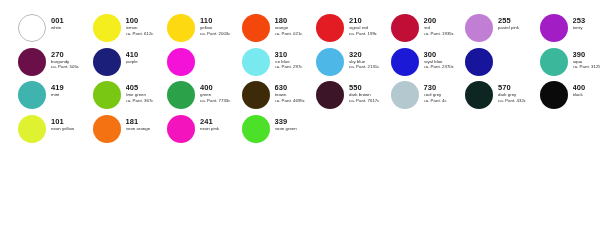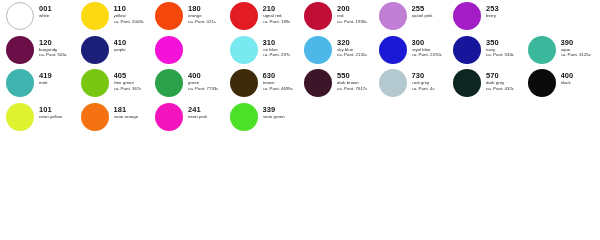--- a/index.html
+++ b/index.html
@@ -13,21 +13,21 @@
     overflow: hidden;
     font-family: "Liberation Sans", sans-serif;
     -webkit-font-smoothing: antialiased;
   }
 
   #chart {
     position: relative;
     width: 516px;
     height: 147px;
     background: #ffffff;
-    padding: 0;
+    padding: 12px;
     box-sizing: border-box;
   }
 
   .swatch-row {
     display: flex;
     flex-direction: row;
     align-items: flex-start;
     height: 33.5px;
     padding-left: 6px;
     box-sizing: border-box;
@@ -90,20 +90,28 @@
 <div id="chart">
     <div class="swatch-row">
       <div class="swatch-cell">
         <div class="swatch-dot outlined" style="background: rgb(255, 255, 255);"></div>
         <div class="swatch-text">
           <div class="swatch-code">001</div>
           <div class="swatch-name">white</div>
         </div>
       </div>
       <div class="swatch-cell">
+        <div class="swatch-dot" style="background: rgb(244, 238, 30);"></div>
+        <div class="swatch-text">
+          <div class="swatch-code">100</div>
+          <div class="swatch-name">lemon</div>
+          <div class="swatch-pantone">ca. Pant. 612c</div>
+        </div>
+      </div>
+      <div class="swatch-cell">
         <div class="swatch-dot" style="background: rgb(252, 217, 16);"></div>
         <div class="swatch-text">
           <div class="swatch-code">110</div>
           <div class="swatch-name">yellow</div>
           <div class="swatch-pantone">ca. Pant. 2003c</div>
         </div>
       </div>
       <div class="swatch-cell">
         <div class="swatch-dot" style="background: rgb(244, 71, 12);"></div>
         <div class="swatch-text">
@@ -140,21 +148,21 @@
         <div class="swatch-text">
           <div class="swatch-code">253</div>
           <div class="swatch-name">berry</div>
         </div>
       </div>
     </div>
     <div class="swatch-row">
       <div class="swatch-cell">
         <div class="swatch-dot" style="background: rgb(107, 15, 72);"></div>
         <div class="swatch-text">
-          <div class="swatch-code">120</div>
+          <div class="swatch-code">270</div>
           <div class="swatch-name">burgundy</div>
           <div class="swatch-pantone">ca. Pant. 505c</div>
         </div>
       </div>
       <div class="swatch-cell">
         <div class="swatch-dot" style="background: rgb(28, 31, 122);"></div>
         <div class="swatch-text">
           <div class="swatch-code">410</div>
           <div class="swatch-name">purple</div>
         </div>
@@ -181,25 +189,20 @@
       <div class="swatch-cell">
         <div class="swatch-dot" style="background: rgb(27, 25, 214);"></div>
         <div class="swatch-text">
           <div class="swatch-code">300</div>
           <div class="swatch-name">royal blue</div>
           <div class="swatch-pantone">ca. Pant. 2370c</div>
         </div>
       </div>
       <div class="swatch-cell">
         <div class="swatch-dot" style="background: rgb(22, 21, 156);"></div>
-        <div class="swatch-text">
-          <div class="swatch-code">350</div>
-          <div class="swatch-name">navy</div>
-          <div class="swatch-pantone">ca. Pant. 534c</div>
-        </div>
       </div>
       <div class="swatch-cell">
         <div class="swatch-dot" style="background: rgb(59, 183, 155);"></div>
         <div class="swatch-text">
           <div class="swatch-code">390</div>
           <div class="swatch-name">aqua</div>
           <div class="swatch-pantone">ca. Pant. 3125c</div>
         </div>
       </div>
     </div>

